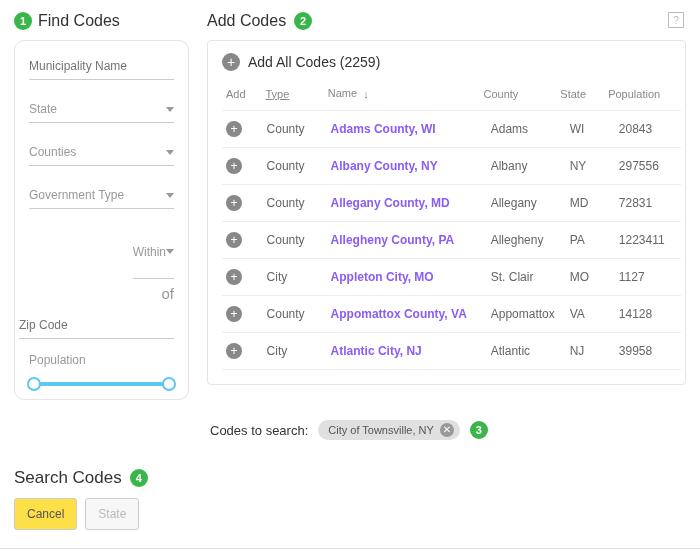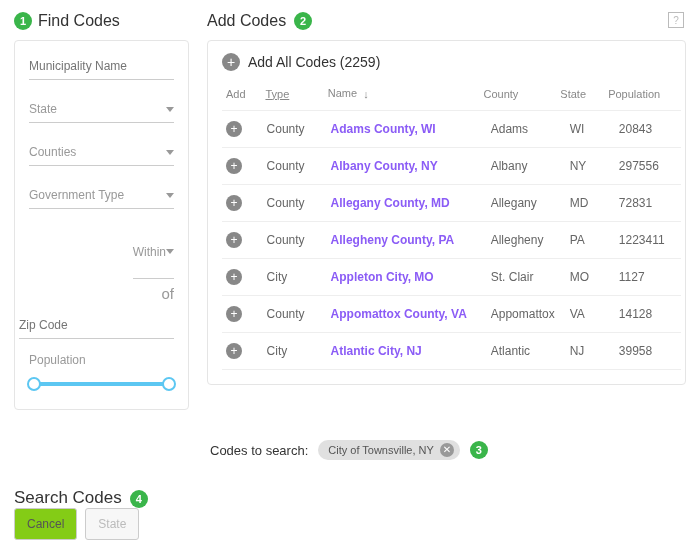--- a/index.html
+++ b/index.html
@@ -1,21 +1,21 @@
 <!DOCTYPE html>
 <html><head>
 <meta charset="utf-8">
 <style>
 * { box-sizing: border-box; margin: 0; padding: 0; }
 body { font-family: -apple-system, BlinkMacSystemFont, "Segoe UI", Arial, sans-serif; font-size: 13px; color: #333; width: 700px; height: 553px; background: #fff; position: relative; }
 .top-section { display: flex; padding: 12px 14px 0 14px; gap: 18px; }
 .find-panel { width: 175px; }
 .find-header { display: flex; align-items: center; gap: 6px; margin-bottom: 10px; font-size: 16px; font-weight: 500; color: #333; }
 .badge-num { display: inline-flex; align-items: center; justify-content: center; width: 18px; height: 18px; border-radius: 50%; background: #3ab54a; color: #fff; font-size: 11px; font-weight: 600; }
-.find-box { border: 1px solid #e5e5e5; border-radius: 4px; padding: 14px 14px 18px 14px; }
+.find-box { border: 1px solid #e5e5e5; border-radius: 10px; padding: 14px 14px 8px 14px; }
 .field { margin-bottom: 18px; }
 .field-input { width: 100%; border: none; border-bottom: 1px solid #ccc; padding: 4px 0 6px 0; font-size: 12px; color: #999; background: transparent; outline: none; }
 .field-sel { width: 100%; border: none; border-bottom: 1px solid #ccc; padding: 4px 0 6px 0; font-size: 12px; color: #999; display: flex; justify-content: space-between; align-items: center; cursor: pointer; }
 .caret { width: 0; height: 0; border-left: 4px solid transparent; border-right: 4px solid transparent; border-top: 5px solid #999; }
 .within-row { display: flex; align-items: flex-end; gap: 6px; margin-bottom: 14px; flex-direction: column; }
 .within-sel { flex: 0 0 52px; border: none; border-bottom: 1px solid #ccc; padding: 4px 0 6px 0; font-size: 12px; color: #999; display: flex; justify-content: space-between; align-items: center; }
 .of-lbl { font-size: 15px; color: #999; padding-bottom: 6px; }
 .zip-input { flex: 1; border: none; border-bottom: 1px solid #ccc; padding: 4px 0 6px 0; font-size: 12px; color: #999; background: transparent; outline: none; }
 .pop-label { font-size: 12px; color: #999; margin-bottom: 10px; display: block; }
 .slider { position: relative; height: 14px; }
@@ -45,29 +45,29 @@
 .tbl td { font-size: 12px; color: #666; padding: 10px 4px; border-top: 1px solid #eee; vertical-align: middle; }
 .tbl td.name-cell { font-weight: 600; color: #8b5cf6; }
 .tbl td.add-cell { text-align: left; }
 .row-plus { width: 16px; height: 16px; border-radius: 50%; background: #888; color: #fff; display: inline-flex; align-items: center; justify-content: center; font-size: 12px; line-height: 1; cursor: pointer; }
 
 .tbody-wrap::-webkit-scrollbar { width: 10px; }
 .tbody-wrap::-webkit-scrollbar-track { background: #f1f1f1; }
 .tbody-wrap::-webkit-scrollbar-thumb { background: #bbb; border-radius: 0; }
 .tbody-wrap::-webkit-scrollbar-button { height: 10px; background: #e5e5e5; }
 
-.codes-to-search { display: flex; align-items: center; gap: 10px; margin: 30px 0 0 210px; font-size: 13px; color: #333; }
+.codes-to-search { display: flex; align-items: center; gap: 10px; margin: 20px 0 0 210px; font-size: 13px; color: #333; }
 .chip { display: inline-flex; align-items: center; gap: 6px; background: #e0e0e0; border-radius: 12px; padding: 3px 6px 3px 10px; font-size: 11px; color: #555; }
 .chip-x { width: 14px; height: 14px; border-radius: 50%; background: #999; color: #fff; display: inline-flex; align-items: center; justify-content: center; font-size: 10px; cursor: pointer; line-height:1; }
 
 .search-section { padding: 8px 14px 10px 14px; margin-top: 20px; }
-.search-header { display: flex; align-items: flex-end; gap: 8px; font-size: 17px; color: #333; }
+.search-header { display: flex; align-items: center; gap: 8px; font-size: 17px; color: #333; margin-bottom: 10px; }
 .search-row { display: flex; gap: 8px; align-items: stretch; }
 .search-input { flex: 1; border: 1px solid #ccc; border-radius: 3px; padding: 9px 10px; font-size: 12px; color: #999; outline: none; }
-.btn { border: 1px solid #ccc; background: #84cc16; border-radius: 3px; padding: 8px 12px; font-size: 12px; color: #555; cursor: pointer; }
+.btn { border: 1px solid #ccc; background: #fde047; border-radius: 3px; padding: 8px 12px; font-size: 12px; color: #555; cursor: pointer; }
 .btn.disabled { color: #bbb; background: #f7f7f7; cursor: default; }
 hr.footer-line { border: none; border-top: 1px solid #ddd; margin-top: 8px; }
 </style>
 </head>
 <body>
 
 <div class="top-section">
   <div class="find-panel">
     <div class="find-header">
       <span class="badge-num">1</span>

